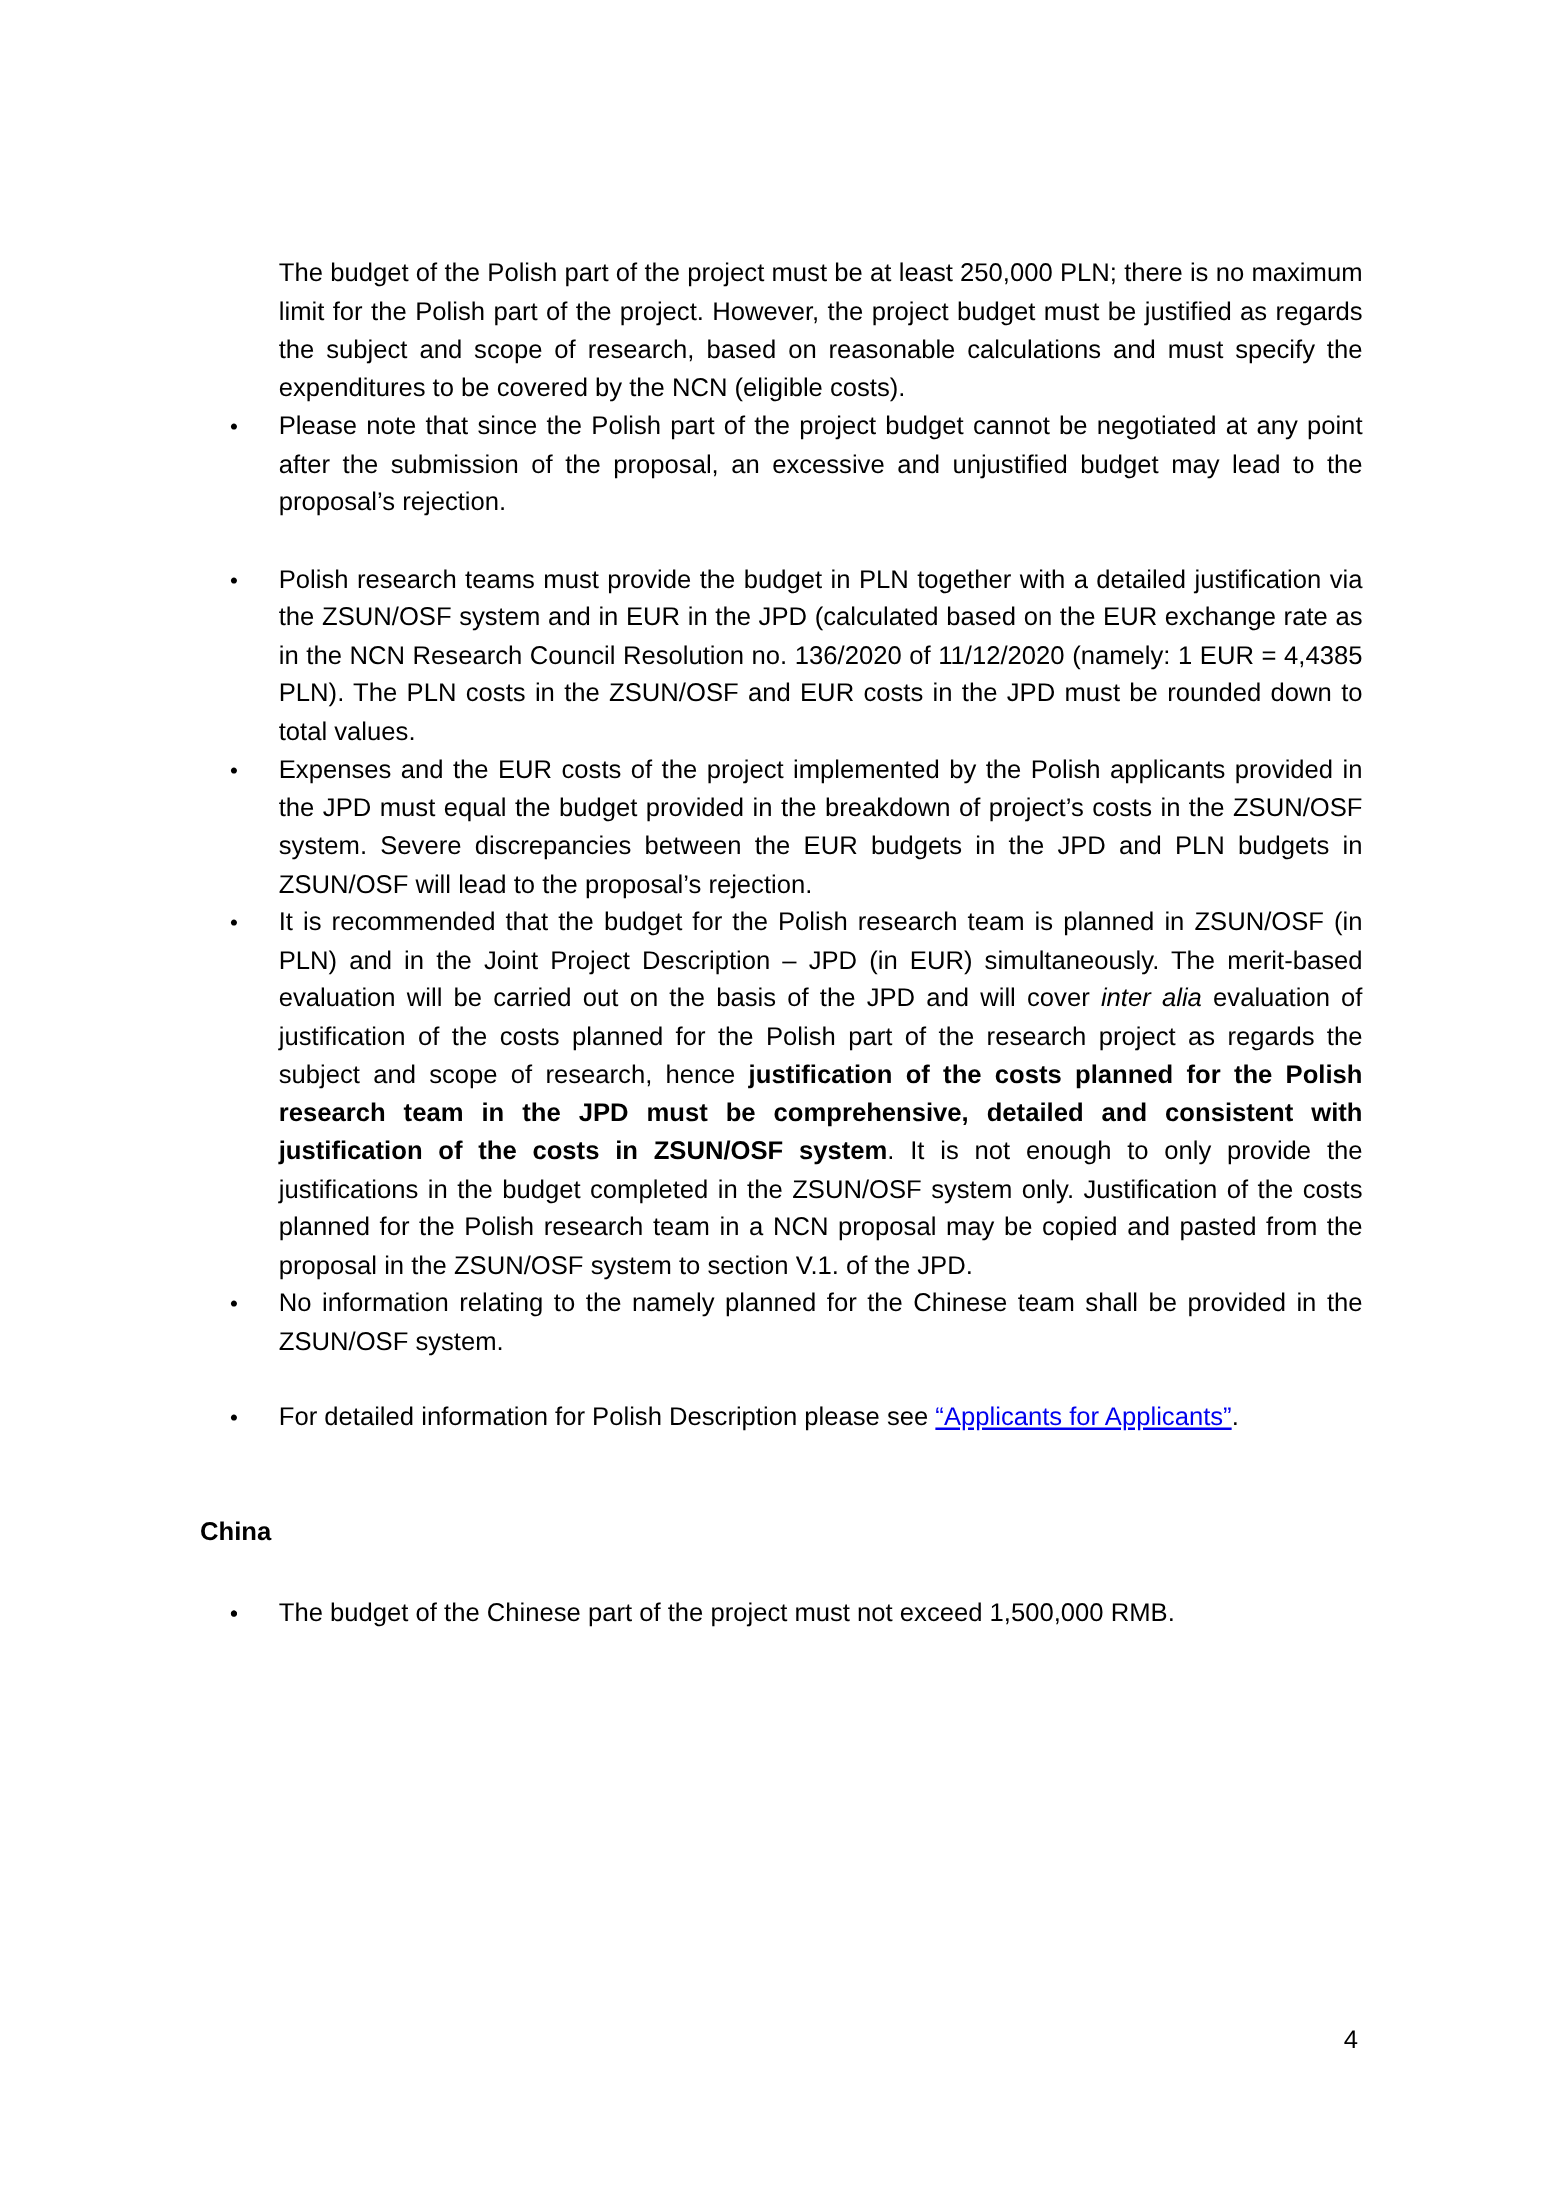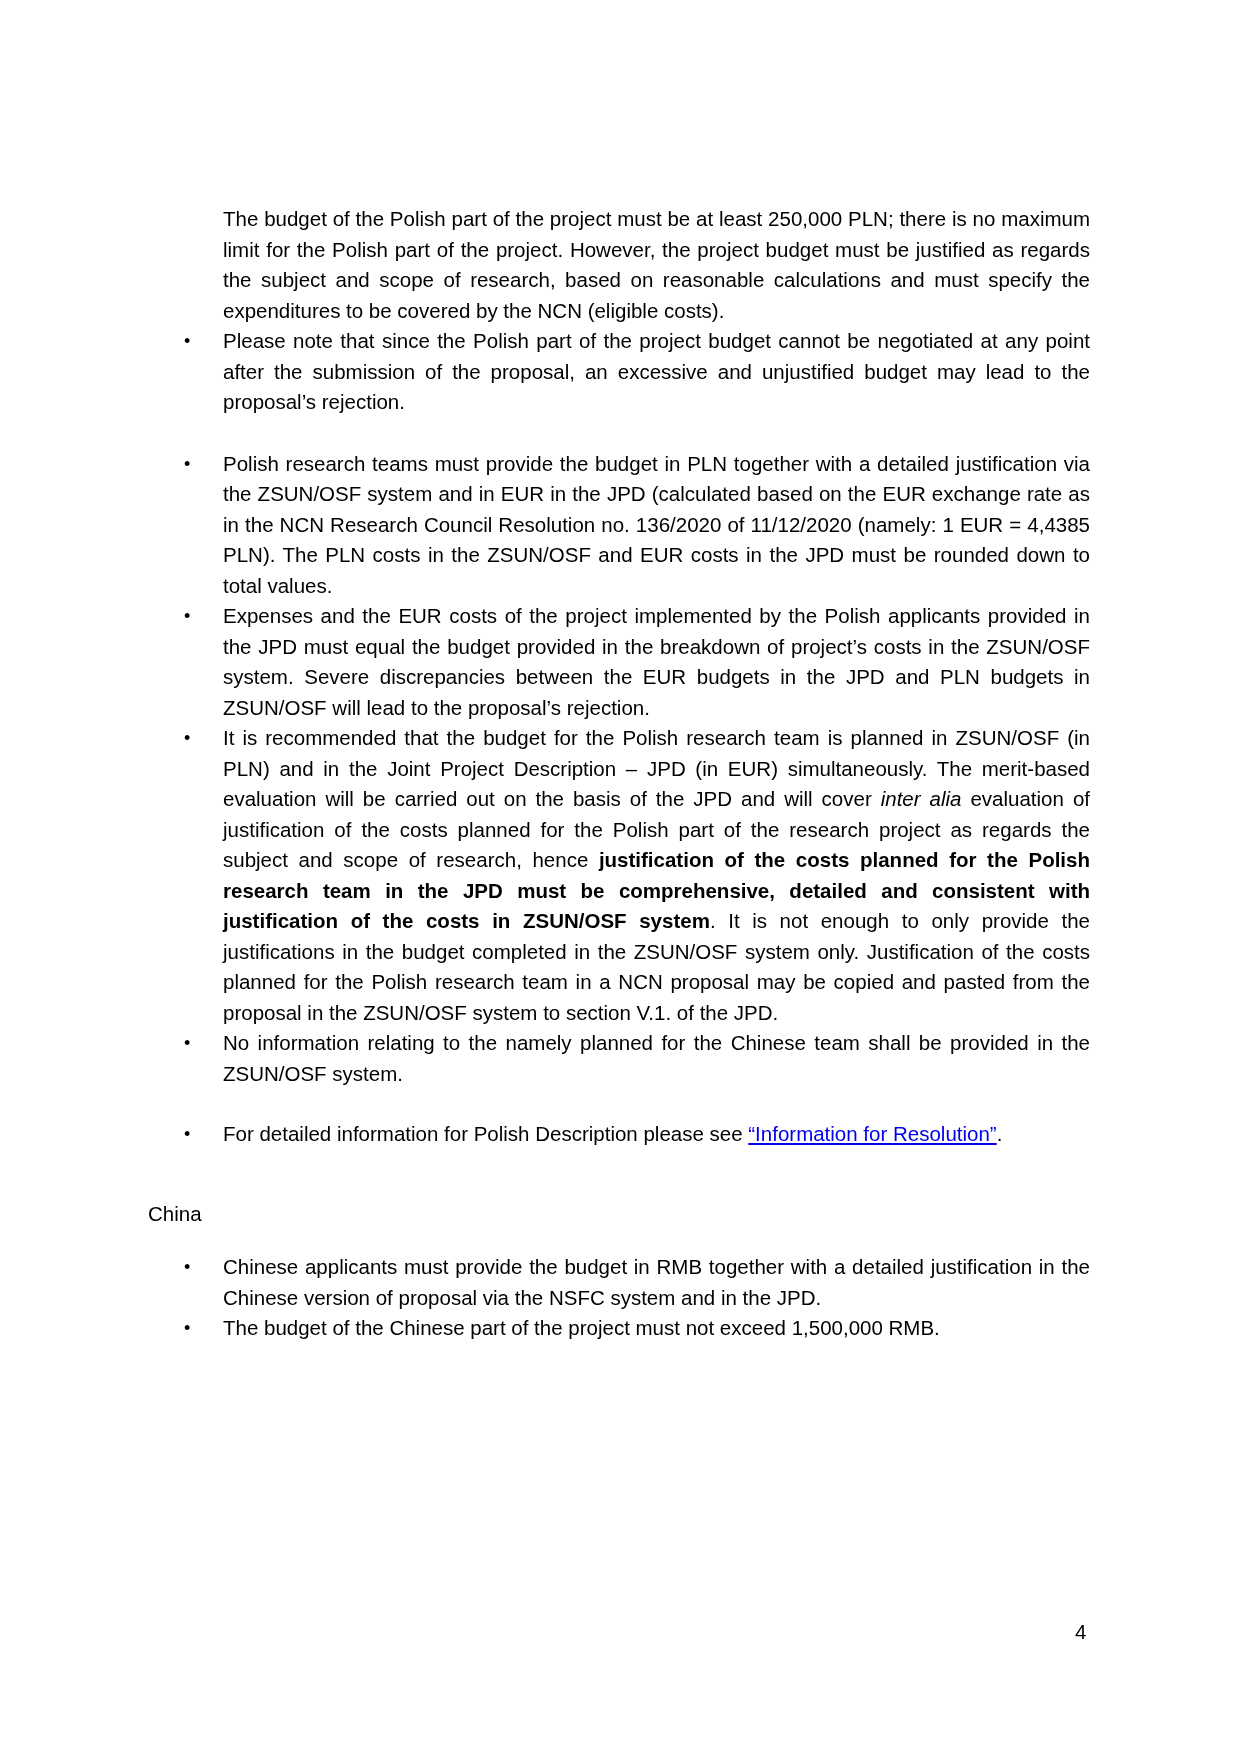--- a/index.html
+++ b/index.html
@@ -48,22 +48,22 @@
     ul.bullets li .bullet {
       position: absolute;
       left: 36px;
       top: 0;
       font-size: 18px;
     }
     .gap-1 { height: 31px; }
     .gap-2 { height: 30px; }
     .gap-3 { height: 49px; }
     .heading {
-      font-weight: normal;
-      margin: 0;
+      font-weight: bold;
+      margin: 12px;
       padding-left: 0;
     }
     .gap-4 { height: 23px; }
     .link {
       color: #1a0dab;
       color: #0000ee;
       text-decoration: underline;
     }
     b { font-weight: bold; }
     i { font-style: italic; }
@@ -108,34 +108,33 @@
         <span class="bullet">•</span>
         <span>No information relating to the namely planned for the Chinese team shall be provided in the ZSUN/OSF system.</span>
       </li>
     </ul>
 
     <div class="gap-2"></div>
 
     <ul class="bullets">
       <li>
         <span class="bullet">•</span>
-        <span>For detailed information for Polish Description please see </span><a class="link">“Information for Resolution”</a><span>.</span>
+        <span>For detailed information for Polish Description please see </span><a class="link">“Applicants for Applicants”</a><span>.</span>
       </li>
     </ul>
 
     <div class="gap-3"></div>
 
     <p class="heading">China</p>
 
     <div class="gap-4"></div>
 
     <ul class="bullets">
       <li>
         <span class="bullet">•</span>
-        <span>Chinese applicants must provide the budget in RMB together with a detailed justification in the Chinese version of proposal via the NSFC system and in the JPD.</span>
       </li>
       <li>
         <span class="bullet">•</span>
         <span>The budget of the Chinese part of the project must not exceed 1,500,000 RMB.</span>
       </li>
     </ul>
 
   </div>
 
   <div class="page-number">4</div>

